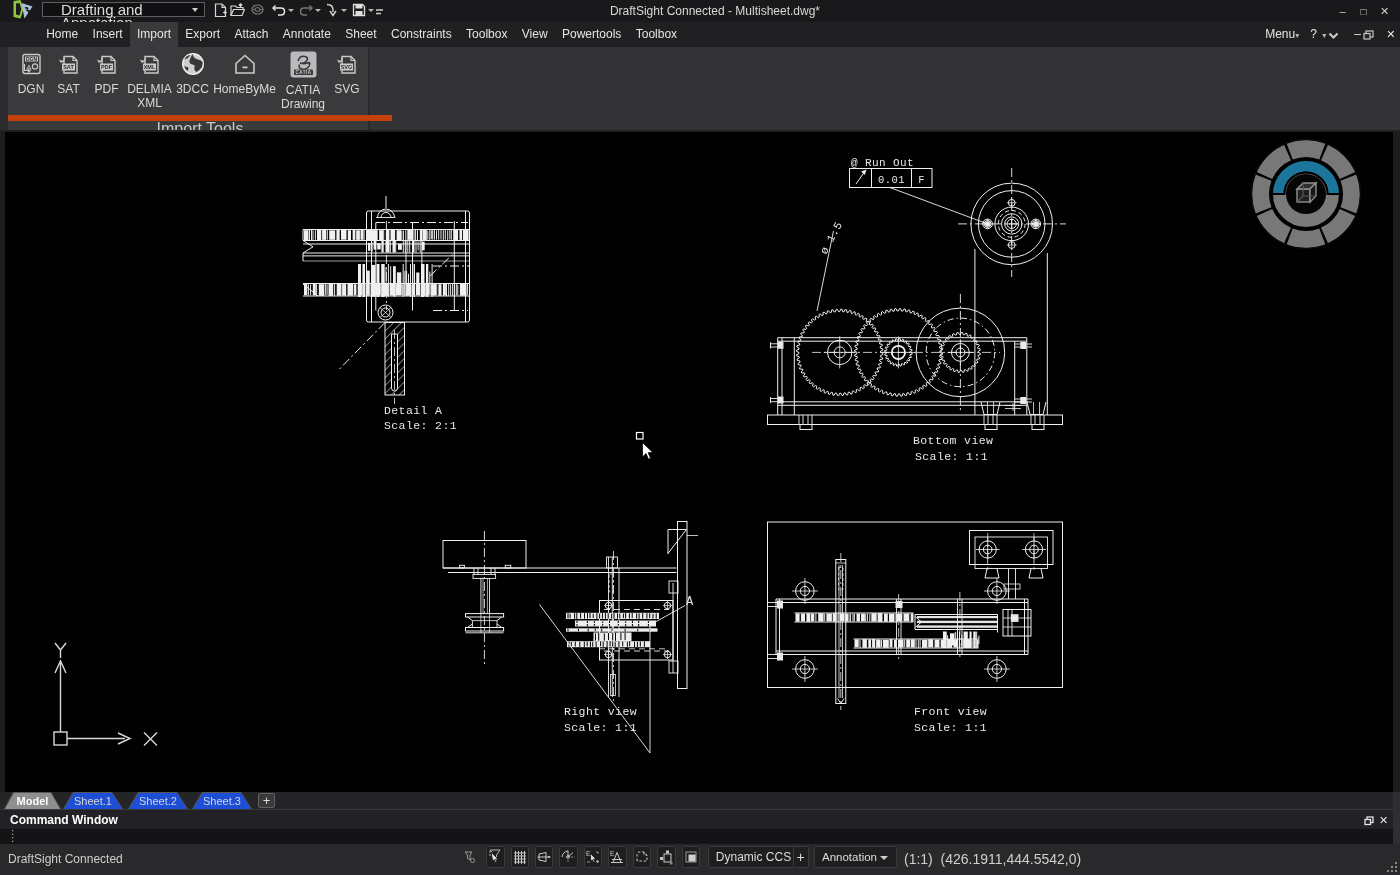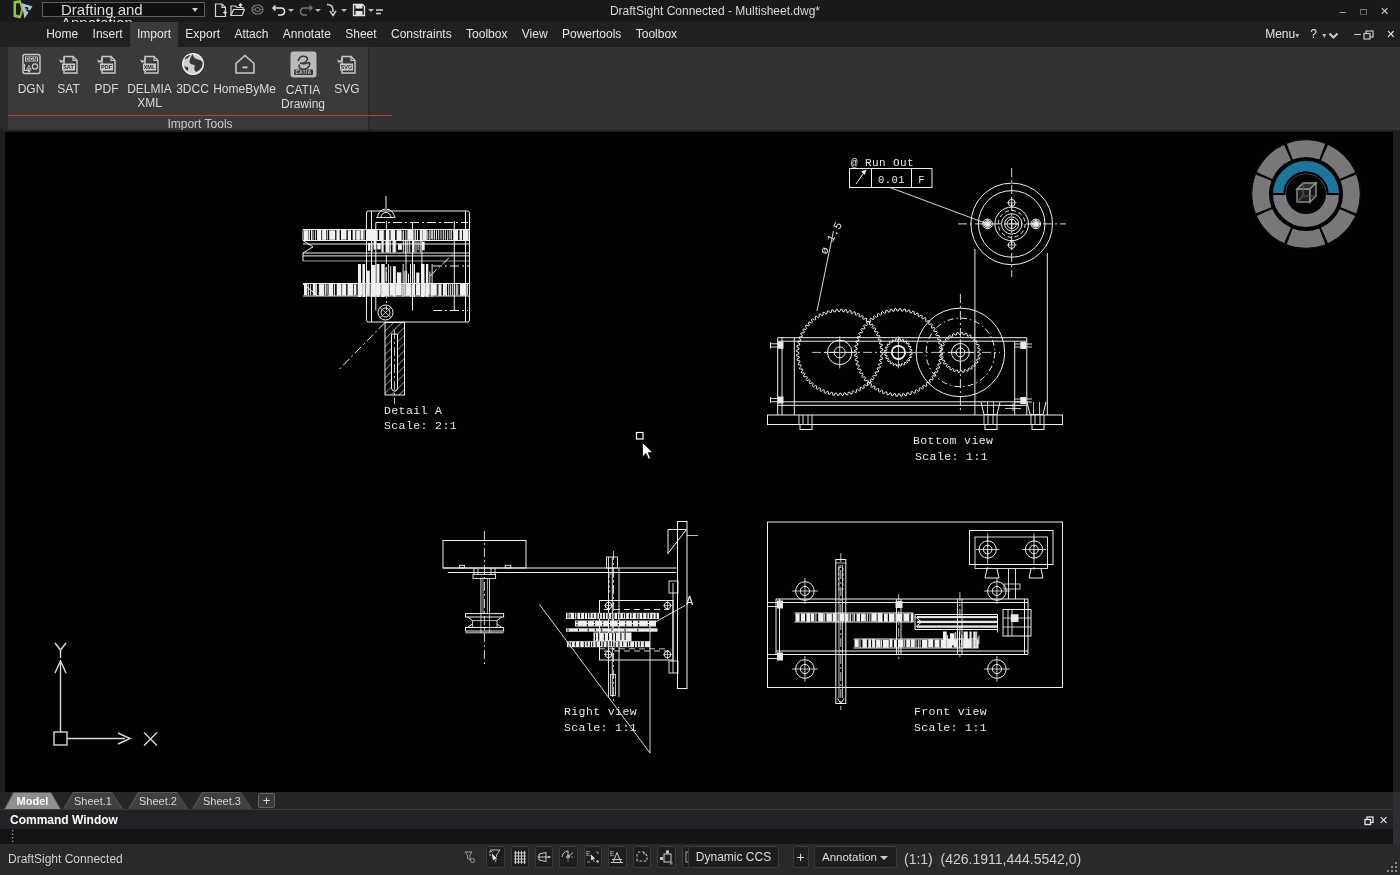--- a/index.html
+++ b/index.html
@@ -17,26 +17,26 @@
 #menurow span.sel {background:#3a3a3d;}
 #menuright {position:absolute;left:0;top:0;width:1400px;height:25px;color:#d8d8d8;font-size:12px;line-height:25px;}
 #menuright > span {position:absolute;}
 #ribbon {position:absolute;left:0;top:47px;width:1400px;height:85px;background:#333336;}
 #ribbon .group {position:absolute;left:8px;top:0;width:360px;height:85px;background:#3a3a3d;}
 #ribbon .gsep {position:absolute;left:368px;top:0;width:2px;height:85px;background:#2a2a2c;}
 #ribbon .lmarg {position:absolute;left:0;top:0;width:8px;height:85px;background:#2b2b2e;}
 .ritem {position:absolute;top:4px;text-align:center;}
 .ricon {display:inline-block;}
 .rlab {font-size:12px;color:#d9d9d9;line-height:14px;margin-top:1px;}
-#gcap {position:absolute;left:8px;top:68px;width:384px;text-align:center;font-size:12px;color:#c9c9c9;border-top:1px solid #c2410c;line-height:16px;}
+#gcap {position:absolute;left:8px;top:68px;width:384px;text-align:center;font-size:16px;color:#c9c9c9;border-top:6px solid #c2410c;line-height:16px;}
 #canvas {position:absolute;left:0;top:132px;width:1400px;height:660px;background:#010101;}
 #canvas .emarg {position:absolute;top:0;height:660px;background:#1d1d1f;}
 .nvb {position:absolute;left:1367px;width:19.5px;height:19px;background:#9b9b9b;border:1px solid #3f3f41;border-radius:2px;display:flex;align-items:center;justify-content:flex-start;margin-left:37px;}
 #tabsrow {position:absolute;left:0;top:792px;width:1400px;height:17px;background:#252528;}
-.stab {position:absolute;top:1px;height:16px;font-size:11px;color:#d5d5d5;text-align:center;background:#404040;line-height:16px;}
+.stab {position:absolute;top:1px;height:16px;font-size:11px;color:#d5d5d5;text-align:center;background:#1d4ed8;line-height:16px;}
 .stabb {position:absolute;top:0px;height:17px;background:#55555a;}
 #cmdtitle {position:absolute;left:0;top:809px;width:1400px;height:20px;background:#222226;border-top:1px solid #3a3a3e;color:#ffffff;font-weight:bold;font-size:12px;line-height:20px;padding-left:10px;}
 #cmdinput {position:absolute;left:0;top:829px;width:1400px;height:15px;background:#141417;color:#b8b8b8;font-size:10px;font-family:"Liberation Mono",monospace;padding-left:10px;line-height:8px;}
 #statusbar {position:absolute;left:0;top:844px;width:1400px;height:31px;background:#29292c;color:#cfcfcf;font-size:12px;}
 .sbtn {position:absolute;top:2px;width:18.5px;height:22px;background:#1e1e21;border:1px solid #3a3a3d;border-radius:2px;display:flex;align-items:center;justify-content:center;}
 .stxtbtn {position:absolute;top:2px;height:22px;background:#1e1e21;border:1px solid #3a3a3d;border-radius:2px;text-align:center;line-height:20px;color:#dcdcdc;}
 </style></head>
 <body>
 <div id="titlebar">
  <svg style="position:absolute;left:12px;top:0px" width="22" height="20" viewBox="0 0 22 20">
@@ -741,21 +741,21 @@
         <rect x="2" y="8" width="3" height="3" fill="#c8c8c8"></rect>
         <rect x="12" y="13" width="2.5" height="2.5" fill="#888"></rect>
       </svg>
     </div>
     <div class="sbtn" style="left:681.5px">
       <svg width="16" height="16" viewBox="0 0 16 16">
         <rect x="3" y="3" width="10" height="10" fill="none" stroke="#9a9a9a"></rect>
         <rect x="5.5" y="5.5" width="7" height="7" fill="#d0d0d0"></rect>
       </svg>
     </div>
- <div class="stxtbtn" style="left:688px;width:91px">Dynamic CCS</div>
+ <div class="stxtbtn" style="left:708px;width:91px">Dynamic CCS</div>
  <div class="stxtbtn" style="left:792.5px;width:16px;font-size:14px">+</div>
  <div class="stxtbtn" style="left:814px;width:83px;text-align:left;padding-left:7px;font-size:11.5px">Annotation<span style="position:absolute;right:8px;top:8.5px;width:0;height:0;border-left:4px solid transparent;border-right:4px solid transparent;border-top:4.5px solid #cfcfcf"></span></div>
  <span style="position:absolute;left:904px;line-height:31px;font-size:14px">(1:1)&nbsp;&nbsp;(426.1911,444.5542,0)</span>
  <svg style="position:absolute;right:2px;bottom:2px" width="12" height="12" viewBox="0 0 12 12">
       <g fill="#8a8a8a">
         <rect x="9" y="9" width="2" height="2"></rect>
         <rect x="9" y="5" width="2" height="2"></rect>
         <rect x="9" y="1" width="2" height="2"></rect>
         <rect x="5" y="9" width="2" height="2"></rect>
         <rect x="5" y="5" width="2" height="2"></rect>

